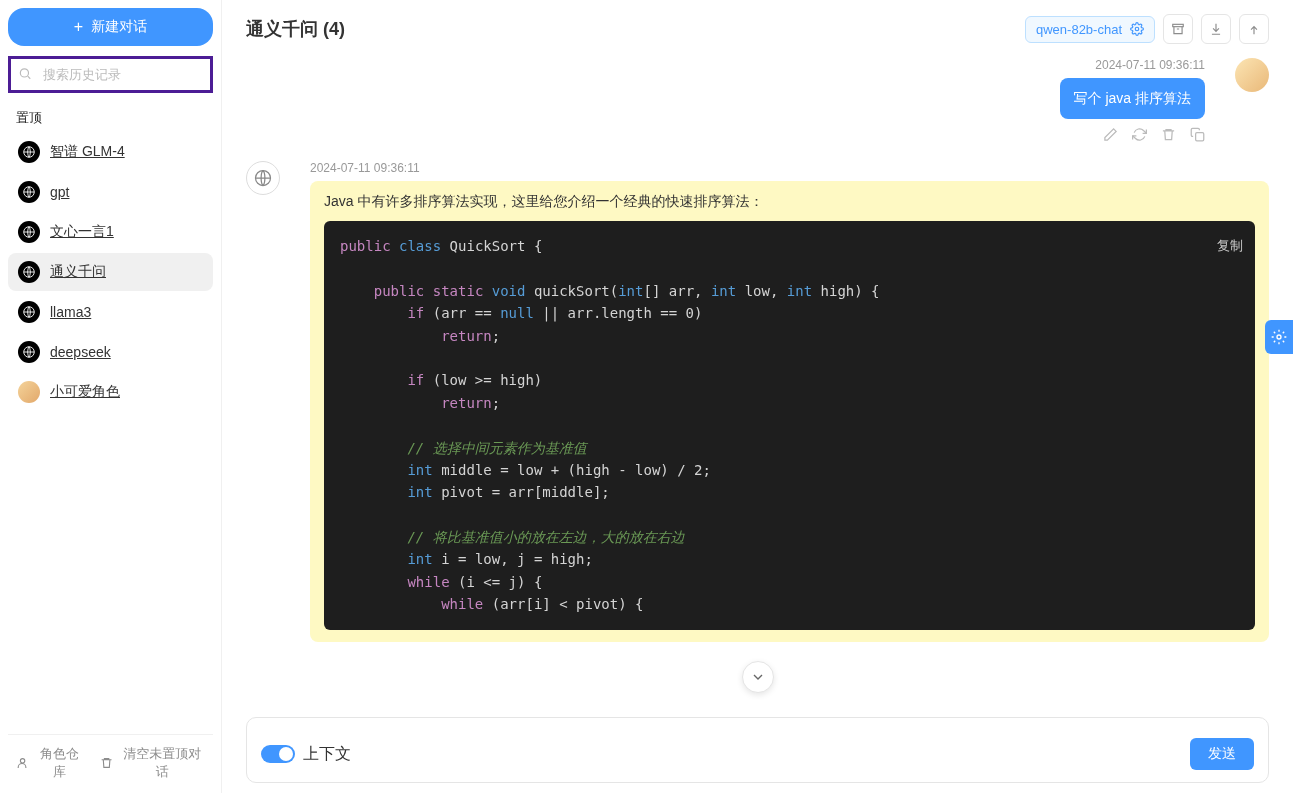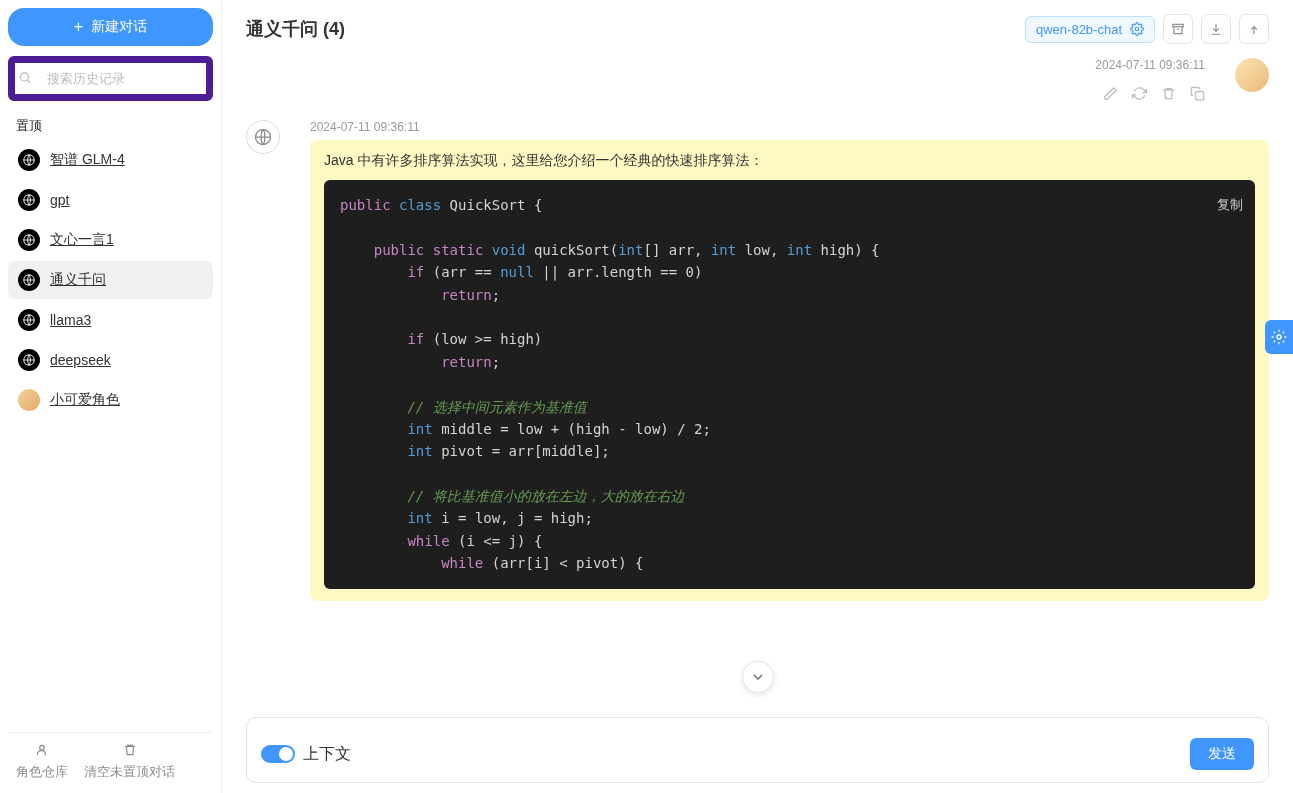--- a/index.html
+++ b/index.html
@@ -4,33 +4,33 @@
 <style>
 * { margin: 0; padding: 0; box-sizing: border-box; }
 body { font-family: -apple-system, BlinkMacSystemFont, "Segoe UI", "PingFang SC", "Microsoft YaHei", sans-serif; background: #fff; color: #333; font-size: 14px; overflow: hidden; }
 .app { display: flex; height: 793px; width: 1293px; }
 
 
 .sidebar { width: 222px; background: #fff; display: flex; flex-direction: column; padding: 8px; border-right: 1px solid #f0f0f0; }
 .new-chat-btn { background: #4096ff; color: #fff; border: none; border-radius: 16px; padding: 10px 16px; font-size: 14px; display: flex; align-items: center; justify-content: center; gap: 8px; cursor: pointer; margin-bottom: 10px; }
 .new-chat-btn .plus { font-size: 16px; }
 .search-box { position: relative; margin-bottom: 10px; }
-.search-input { width: 100%; padding: 8px 28px 8px 32px; border: 7px solid #4c1d95; border-radius: 6px; font-size: 13px; outline: none; }
+.search-input { width: 100%; padding: 8px 28px 8px 32px; border: 3px solid #4c1d95; border-radius: 0; font-size: 13px; outline: none; }
 .search-input::placeholder { color: #bbb; }
 .search-icon-pos { position: absolute; left: 10px; top: 50%; transform: translateY(-50%); color: #bbb; }
 .section-label { font-size: 13px; color: #222; padding: 6px 8px; }
 .chat-list { flex: 1; overflow-y: auto; }
 .chat-item { display: flex; align-items: center; gap: 10px; padding: 8px 10px; border-radius: 8px; cursor: pointer; margin-bottom: 2px; text-decoration: underline; }
 .chat-item.active { background: #f0f0f0; }
 .chat-avatar { width: 22px; height: 22px; border-radius: 50%; background: #000; display: flex; align-items: center; justify-content: center; flex-shrink: 0; }
 .chat-avatar svg { width: 14px; height: 14px; }
 .chat-avatar.img { background: linear-gradient(135deg,#f4d39a,#e2a86a); }
 .chat-name { font-size: 14px; color: #333; }
 .sidebar-footer { border-top: 1px solid #f0f0f0; padding: 10px 8px 4px; display: flex; gap: 16px; }
-.footer-btn { display: flex; align-items: center; gap: 6px; color: #8c8c8c; font-size: 13px; background: none; border: none; cursor: pointer; flex-direction: column; }
+.footer-btn { display: flex; align-items: center; gap: 6px; color: #8c8c8c; font-size: 13px; background: none; border: none; cursor: pointer; }
 .footer-btn svg { width: 14px; height: 14px; }
 
 
 .main { flex: 1; display: flex; flex-direction: column; position: relative; }
 .header { display: flex; align-items: center; justify-content: space-between; padding: 14px 24px; }
 .header-title { font-size: 18px; font-weight: 600; }
 .header-actions { display: flex; gap: 8px; align-items: center; }
 .model-btn { border: 1px solid #bde0ff; color: #4096ff; background: #f0f8ff; border-radius: 6px; padding: 5px 10px; display: flex; align-items: center; gap: 8px; cursor: pointer; font-size: 13px; }
 .icon-btn { width: 30px; height: 30px; border: 1px solid #e5e5e5; border-radius: 6px; background: #fff; display: flex; align-items: center; justify-content: center; cursor: pointer; color: #8c8c8c; }
 .icon-btn svg { width: 14px; height: 14px; }
@@ -197,20 +197,21 @@
               <path d="M12 21V9M7 13l5-5 5 5"></path>
             </svg>
         </button>
       </div>
     </div>
 
     <div class="messages">
       <div class="msg-row user">
         <div class="msg-col">
           <div class="msg-time">2024-07-11 09:36:11</div>
+          <div class="msg-bubble user">写个 java 排序算法</div>
           <div class="msg-actions">
             <span><svg viewBox="0 0 24 24" fill="none" stroke="currentColor" stroke-width="2">
                   <path d="M17 3l4 4L7 21H3v-4L17 3z"></path>
                 </svg></span>
             <span><svg viewBox="0 0 24 24" fill="none" stroke="currentColor" stroke-width="2">
                   <path d="M23 4v6h-6M1 20v-6h6"></path>
                   <path d="M3.51 9a9 9 0 0 1 14.85-3.36L23 10M1 14l4.64 4.36A9 9 0 0 0 20.49 15"></path>
                 </svg></span>
             <span><svg viewBox="0 0 24 24" fill="none" stroke="currentColor" stroke-width="2">
                   <path d="M3 6h18M8 6V4h8v2M6 6l1 14h10l1-14"></path>

